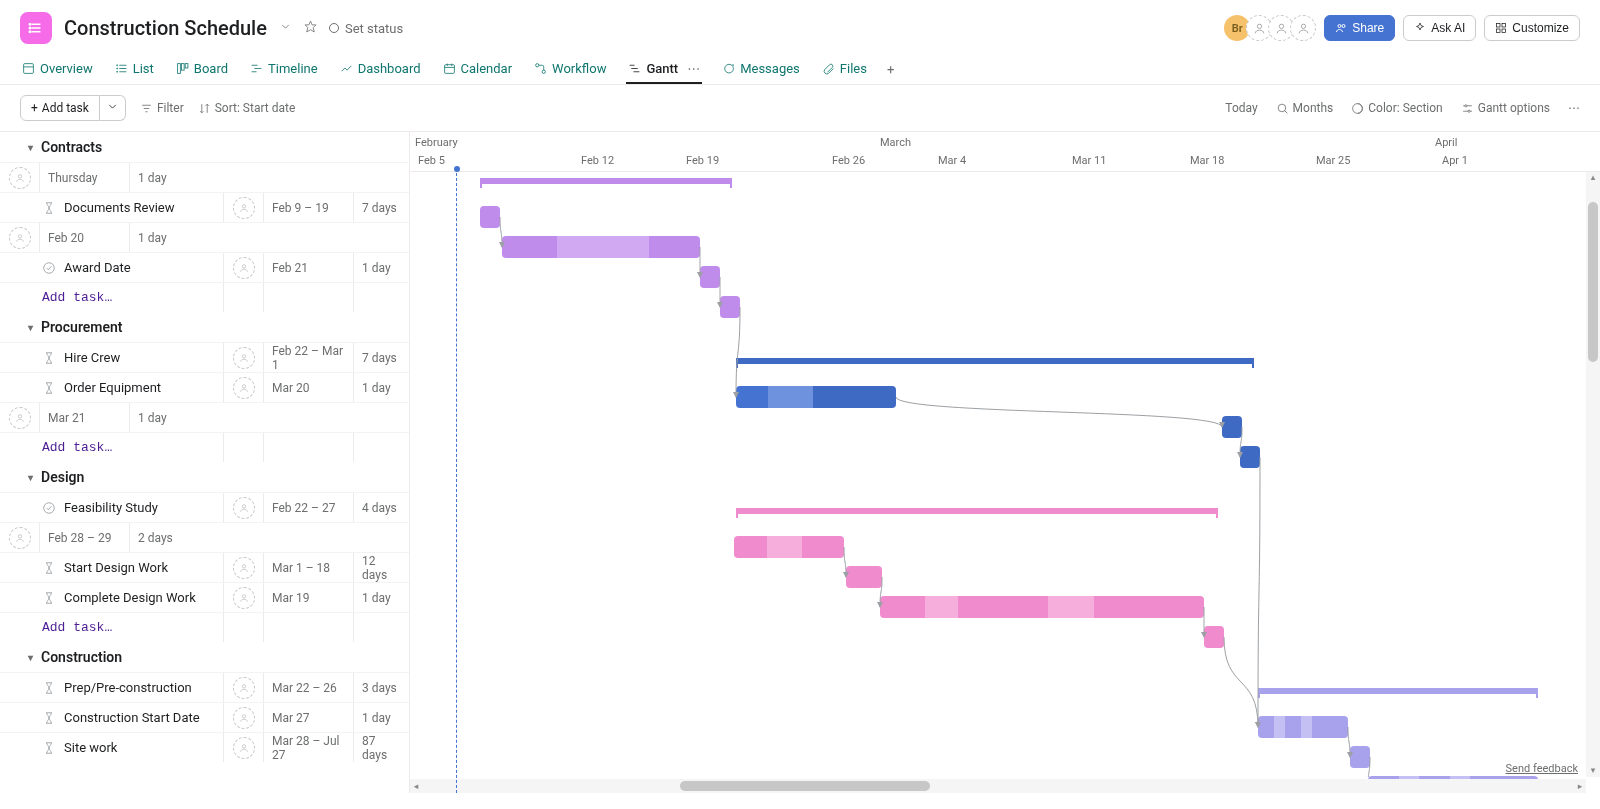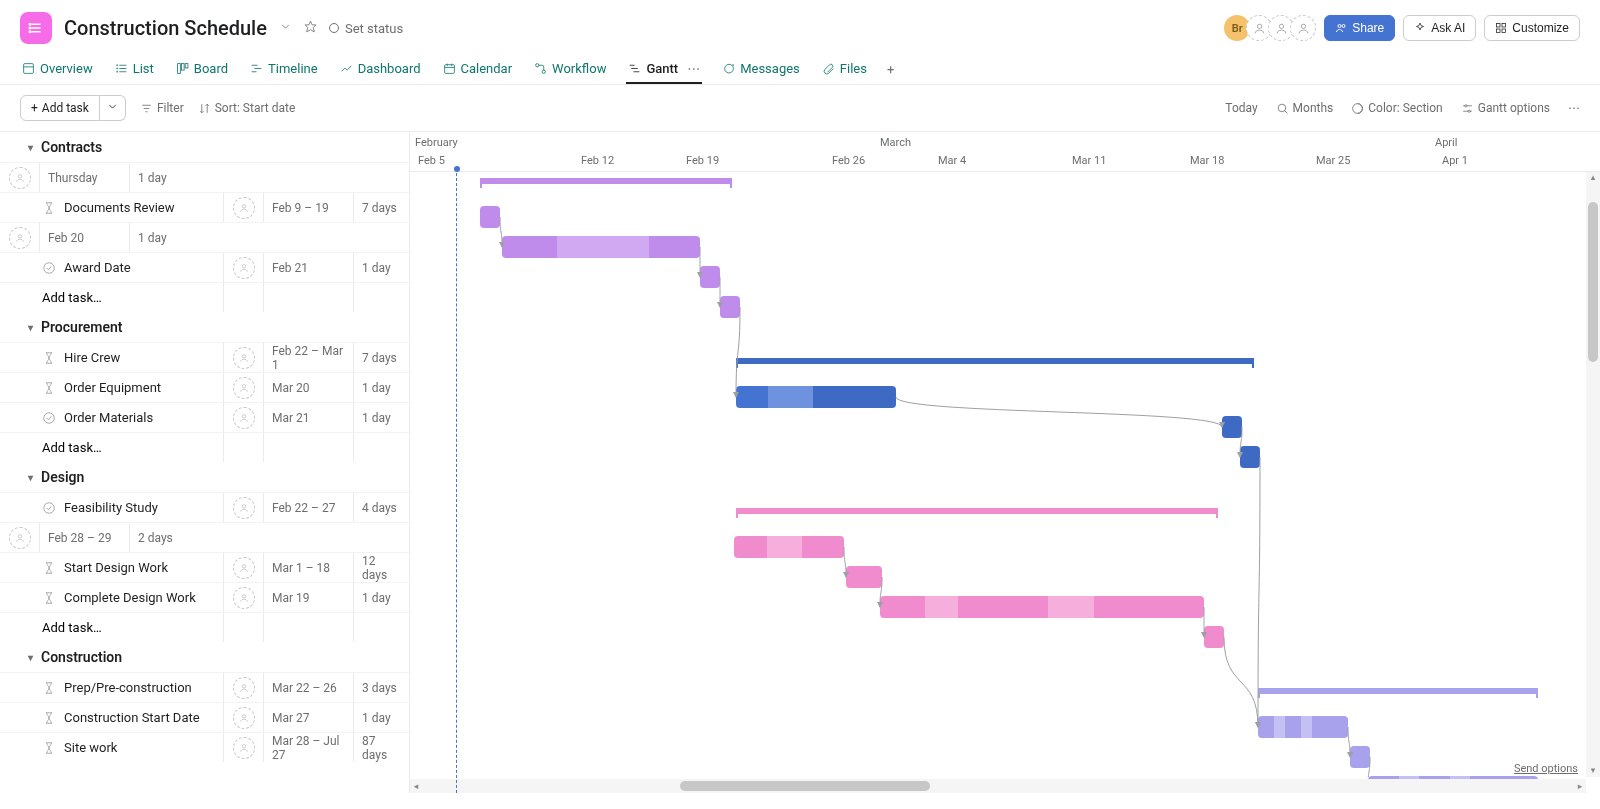--- a/index.html
+++ b/index.html
@@ -47,21 +47,21 @@
 .month-label { position: absolute; top: 4px; font-size: 11px; color: #6d6e6f; }
 .day-label { position: absolute; bottom: 4px; font-size: 11px; color: #6d6e6f; }
 .today-marker { position: absolute; top: 36px; bottom: 0; width: 1px; border-left: 1px dashed #4573d2; z-index: 5; }
 .today-dot { position: absolute; width: 6px; height: 6px; background: #4573d2; border-radius: 50%; top: 34px; margin-left: -2.5px; z-index: 6; }
 
 
 .section-row { display: flex; align-items: center; padding: 6px 10px 6px 28px; font-weight: 600; font-size: 14px; height: 30px; cursor: pointer; }
 .section-caret { margin-right: 8px; font-size: 10px; color: #6d6e6f; }
 .task-row { display: flex; align-items: stretch; height: 30px; border-top: 1px solid #f4f3f3; }
 .task-name-cell { flex: 1; display: flex; align-items: center; padding-left: 42px; gap: 8px; border-right: 1px solid #edeae9; }
-.task-name-cell.addrow { color: #000000; cursor: pointer; }
+.task-name-cell.addrow { color: #4c1d95; cursor: pointer; font-family: Liberation Mono, monospace; }
 .task-icon { width: 14px; height: 14px; flex-shrink: 0; }
 .assignee-cell { width: 40px; display: flex; align-items: center; justify-content: center; border-right: 1px solid #edeae9; }
 .assignee-ph { width: 22px; height: 22px; border: 1px dashed #c7c7c7; border-radius: 50%; display: flex; align-items: center; justify-content: center; }
 .assignee-ph svg { width: 10px; height: 10px; stroke: #b0b0b0; }
 .date-cell { width: 90px; display: flex; align-items: center; padding: 0 8px; font-size: 12px; color: #6d6e6f; border-right: 1px solid #edeae9; }
 .dur-cell { width: 55px; display: flex; align-items: center; padding: 0 8px; font-size: 12px; color: #6d6e6f; }
 
 
 .gantt-body { position: absolute; top: 40px; left: 0; right: 16px; bottom: 16px; }
 .bar { position: absolute; height: 22px; top: 4px; border-radius: 4px; }
@@ -418,27 +418,20 @@
             <svg viewBox="0 0 24 24" fill="none" stroke-width="1.5">
               <circle cx="12" cy="8" r="4"></circle>
               <path d="M4 21c0-4 4-6 8-6s8 2 8 6"></path>
             </svg>
           </div>
         </div>
         <div class="date-cell">Mar 20</div>
         <div class="dur-cell">1 day</div>
       </div>
       <div class="task-row">
-        <div class="task-name-cell">
-          <svg class="task-icon" viewBox="0 0 24 24" fill="none" stroke="#9ca0a4" stroke-width="1.5">
-            <circle cx="12" cy="12" r="9"></circle>
-            <polyline points="8 12 11 15 16 9"></polyline>
-          </svg>
-          <span>Order Materials</span>
-        </div>
         <div class="assignee-cell">
           <div class="assignee-ph">
             <svg viewBox="0 0 24 24" fill="none" stroke-width="1.5">
               <circle cx="12" cy="8" r="4"></circle>
               <path d="M4 21c0-4 4-6 8-6s8 2 8 6"></path>
             </svg>
           </div>
         </div>
         <div class="date-cell">Mar 21</div>
         <div class="dur-cell">1 day</div>
@@ -645,15 +638,15 @@
     <div class="vscroll">
       <div class="arrow" style="top:0">▴</div>
       <div class="thumb"></div>
       <div class="arrow" style="bottom:0">▾</div>
     </div>
     <div class="hscroll">
       <div class="arrow" style="left:0">◂</div>
       <div class="thumb"></div>
       <div class="arrow" style="right:0">▸</div>
     </div>
-    <div class="send-feedback">Send options</div>
+    <div class="send-feedback">Send feedback</div>
   </div>
 </div>
 
 </body></html>

